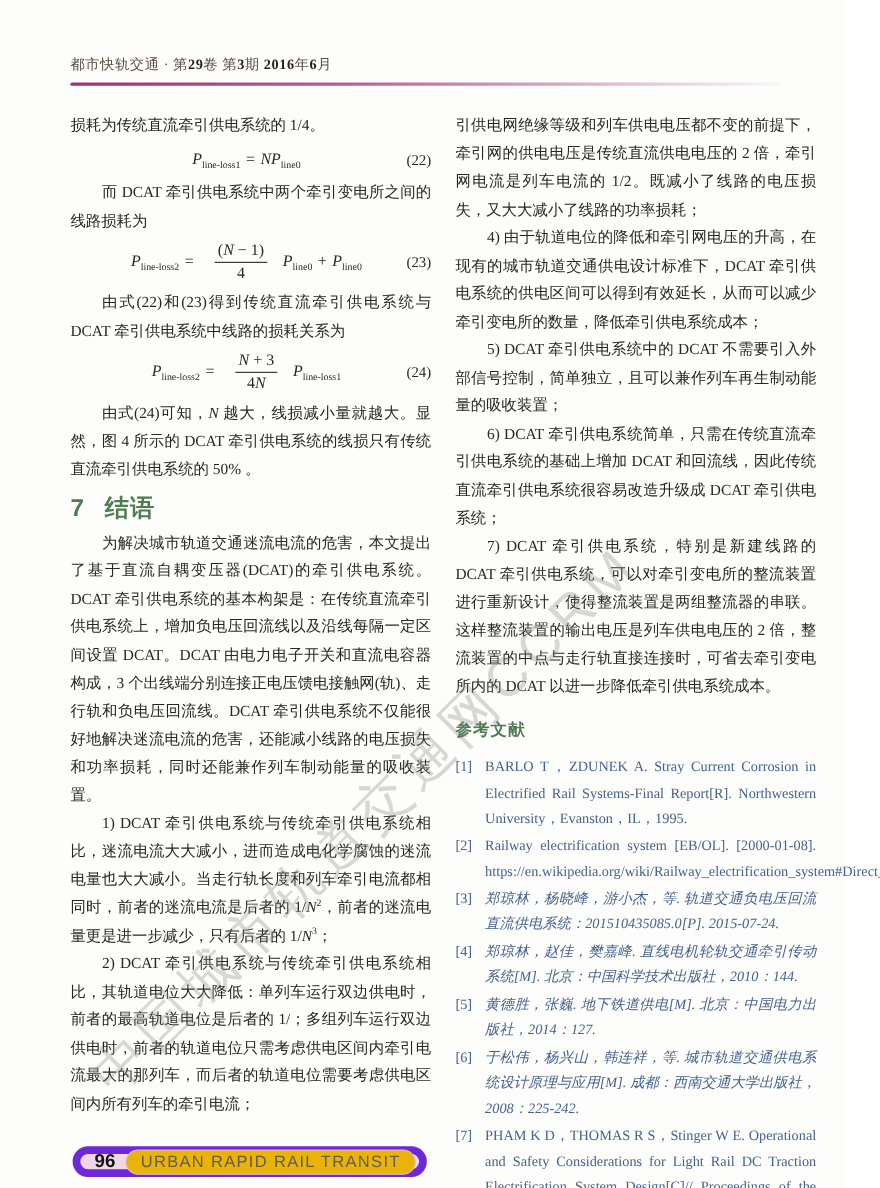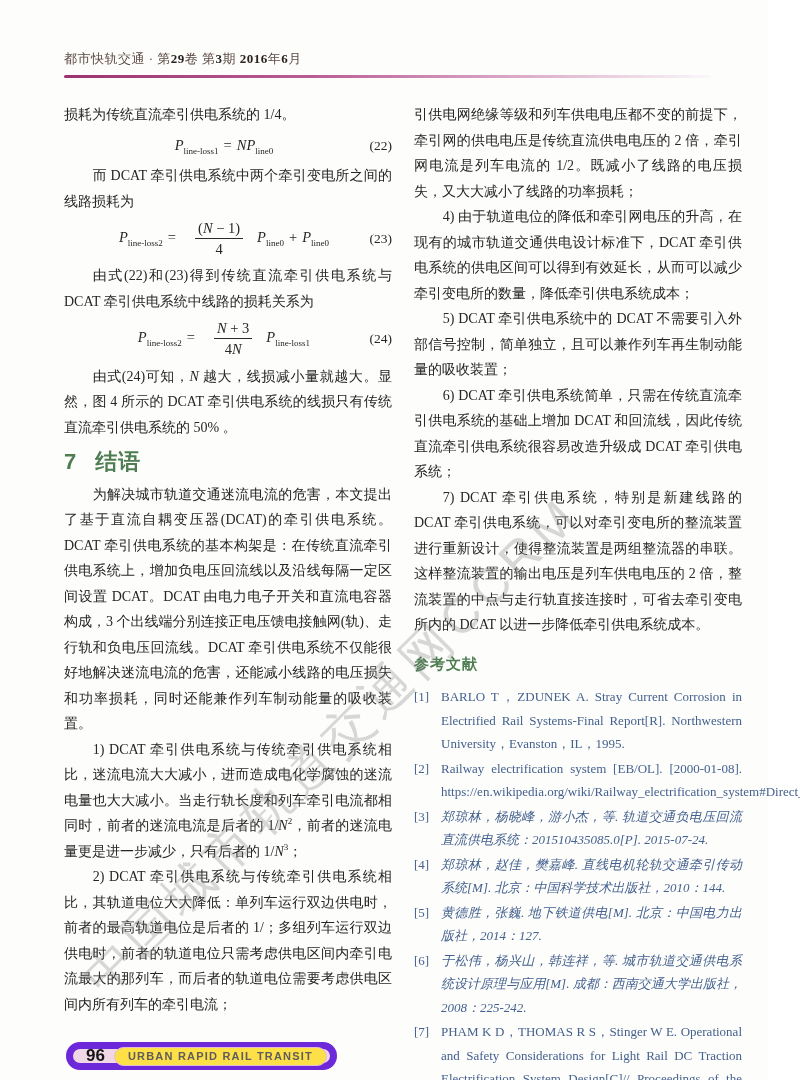--- a/index.html
+++ b/index.html
@@ -66,24 +66,24 @@
   .page-badge{
     position:absolute;left:66px;top:1008px;height:28px;
     background:#f0d7e6;border:7px solid #6d28d9;border-radius:16px;
     display:flex;align-items:center;padding:0 3px 0 13px;gap:9px;box-sizing:border-box;margin-top:34px;
   }
   .page-num{
     font-family:"Liberation Sans","DejaVu Sans",sans-serif;
     font-weight:700;font-size:17px;color:#141414;
   }
   .journal-en{
-    background:#fde047;border:1px solid #e3bcd4;border-radius:12px;
+    background:#eab308;border:1px solid #e3bcd4;border-radius:12px;
     font-family:"Liberation Sans","DejaVu Sans",sans-serif;
-    font-size:11px;color:#5f5b5e;letter-spacing:1.2px;
-    padding:3px 13px 3px 13px;line-height:1;font-weight:bold;
+    font-size:15px;color:#5f5b5e;letter-spacing:1.2px;
+    padding:3px 13px 3px 13px;line-height:1;
   }
 </style>
 </head>
 <body>
 
 <div class="page">
 
   <header class="page-header">
     <div class="header-line">都市快轨交通 · 第<b>29</b>卷  第<b>3</b>期  <b>2016</b>年<b>6</b>月</div>
     <div class="header-rule"></div>

